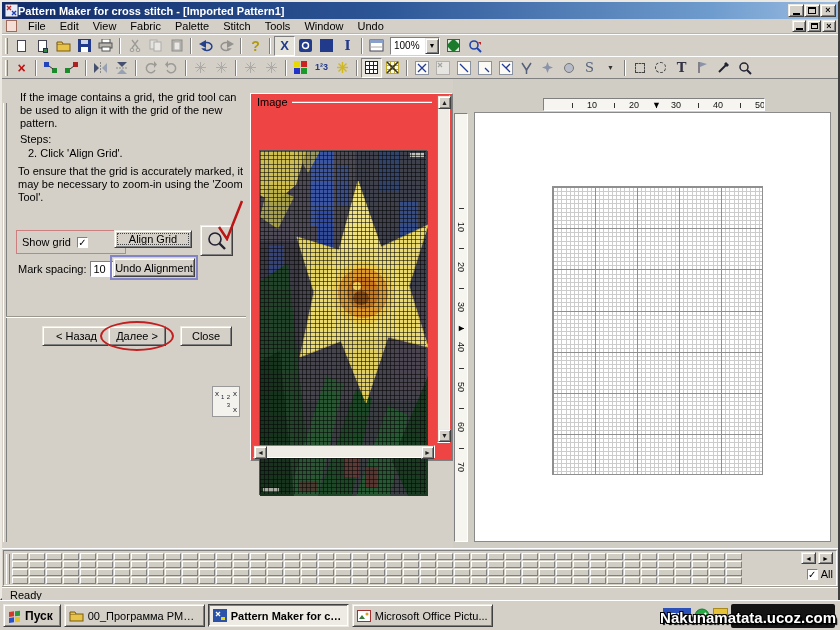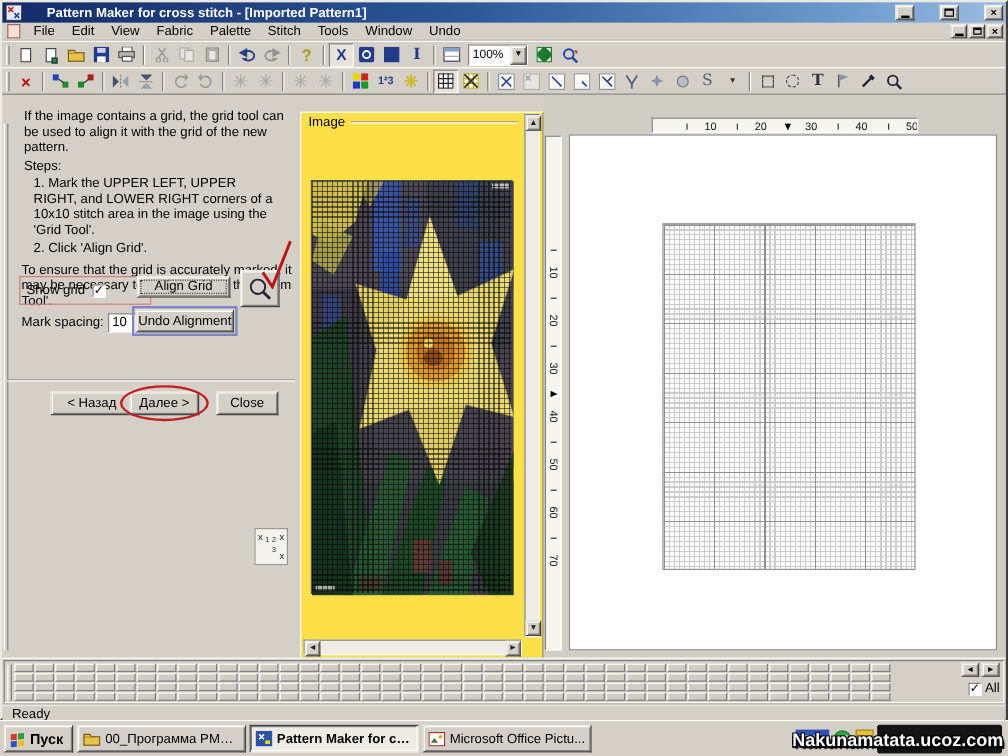--- a/index.html
+++ b/index.html
@@ -5,21 +5,21 @@
 *{margin:0;padding:0;box-sizing:border-box}
 html,body{width:840px;height:630px;overflow:hidden}
 body{font-family:"Liberation Sans","DejaVu Sans",sans-serif;font-size:11px;background:#d4d0c8;color:#000}
 .screen{position:relative;width:840px;height:630px;background:#d4d0c8}
 .sunken{border:1px solid;border-color:#808080 #fff #fff #808080}
 .btn95{background:#d4d0c8;border:1px solid;border-color:#ece9e2 #404040 #404040 #ece9e2;box-shadow:inset 1px 1px 0 #fff,inset -1px -1px 0 #808080;font-size:11px;display:inline-flex;align-items:center;justify-content:center;cursor:default}
 .focusdot{outline:1px dotted #444;outline-offset:-4px}
 
 
 .window{position:absolute;left:0;top:0;width:840px;height:600px;border:2px solid;border-color:#ece9e2 #404040 #404040 #ece9e2;background:#d4d0c8}
-.titlebar{height:17px;display:flex;align-items:center;gap:21px;padding:0 2px 0 3px;background:linear-gradient(90deg,#122c68 0%,#2c5596 45%,#6f9cce 85%,#9cbde2 100%);color:#fff;font-weight:bold}
+.titlebar{height:17px;display:flex;align-items:center;gap:0;padding:0 2px 0 3px;background:linear-gradient(90deg,#122c68 0%,#2c5596 45%,#6f9cce 85%,#9cbde2 100%);color:#fff;font-weight:bold}
 .titlebar .ttext{flex:1;white-space:nowrap;overflow:hidden}
 .winbtn{width:16px;height:13px;font-size:9px;font-weight:bold;color:#000;line-height:1}
 .winbtn .mini{display:block;width:7px;height:2px;background:#000;margin-top:7px}
 .winbtn .rest{display:block;width:8px;height:7px;border:1px solid #000;border-top-width:2px}
 .appicon{width:13px;height:13px;flex:0 0 13px}
 
 .menubar{height:15px;display:flex;align-items:center;gap:0;padding:0 2px;background:#d4d0c8;border-bottom:1px solid #b8b5ad}
 .mitem{padding:1px 7px;cursor:default}
 .docicon{width:11px;height:12px;background:#f4ded6;border:1px solid #a06a5a;margin:0 4px 0 2px}
 .menuright{margin-left:auto;display:flex;gap:1px}
@@ -66,21 +66,21 @@
 .zoombtn{width:33px;height:31px}
 .gridtoolbtn{width:28px;height:31px;background:#f4f2ec;border:1px solid #999;position:relative;font-size:8px;color:#223}
 .gridtoolbtn i{position:absolute;font-style:normal}
 .gridtoolbtn .d{font-size:6px}
 .wiz-sep{position:absolute;left:4px;right:4px;height:2px;border-top:1px solid #9a978f;border-bottom:1px solid #fff}
 .navbtn{position:absolute;height:20px}
 .ellipse-annot{position:absolute;border:2px solid #c22020;border-radius:50%;pointer-events:none}
 .checkannot{position:absolute;pointer-events:none}
 
 
-.imgpanel{position:relative;width:203px;flex:0 0 203px;margin:14px 0 0 0;height:456px;background:#fde047;border:1px solid;border-color:#fff #808080 #808080 #fff}
+.imgpanel{position:relative;width:203px;flex:0 0 203px;margin:14px 0 0 0;height:368px;background:#ef4444;border:1px solid;border-color:#fff #808080 #808080 #fff}
 .ip-head{position:absolute;left:6px;top:2px;right:20px;display:flex;align-items:center;gap:4px}
 .ip-canvas{position:absolute;left:8px;top:56px;width:168px;height:345px;border:1px solid #555}
 .ip-canvas svg{display:block;width:168px;height:345px}
 .imggrid{position:absolute;inset:0;background-image:repeating-linear-gradient(to right,rgba(5,5,5,.55) 0 1px,transparent 1px 4.2px),repeating-linear-gradient(to bottom,rgba(5,5,5,.55) 0 1px,transparent 1px 4.2px)}
 .vscroll{position:absolute;right:2px;top:1px;bottom:17px;width:13px;background:#eeece4}
 .hscroll{position:absolute;left:2px;right:17px;bottom:2px;height:13px;background:#eeece4}
 .sbtn{position:absolute;width:13px;height:13px;font-size:7px;color:#222}
 .vscroll .up{top:0;left:0}.vscroll .dn{bottom:0;left:0}
 .hscroll .lf{left:0;top:0}.hscroll .rt{right:0;top:0}
 
@@ -609,21 +609,20 @@
           </span>
         </span>
       </div>
 
     <div class="main">
       <span class="lefthandle"></span>
 
       <div class="wizard">
         <div class="wiz-intro">If the image contains a grid, the grid tool can be used to align it with the grid of the new pattern.</div>
         <div class="wiz-steps">Steps:</div>
-        <div class="wiz-step1">1. Mark the UPPER LEFT,  UPPER RIGHT, and LOWER RIGHT corners of a 10x10 stitch area in the image using the 'Grid Tool'.</div>
         <div class="wiz-step2">2. Click 'Align Grid'.</div>
         <div class="wiz-note">To ensure that the grid is accurately marked, it may be necessary to zoom-in using the 'Zoom Tool'.</div>
 
         <div class="ctrl annot-red" style="left:14px;top:151px;width:110px;height:24px">
           <span>Show grid</span>
           <span class="cb">✓</span>
         </div>
         <div class="ctrl mslabel" style="left:16px;top:182px">
           <span>Mark spacing:</span>
           <input class="msin" value="10" style="">

